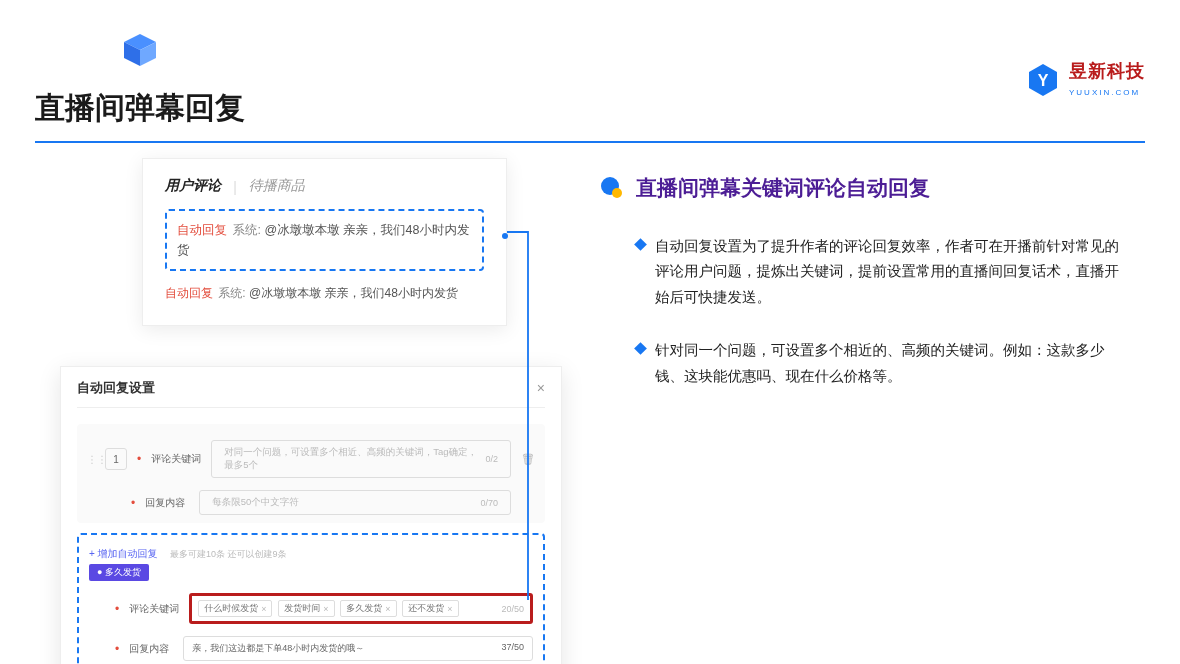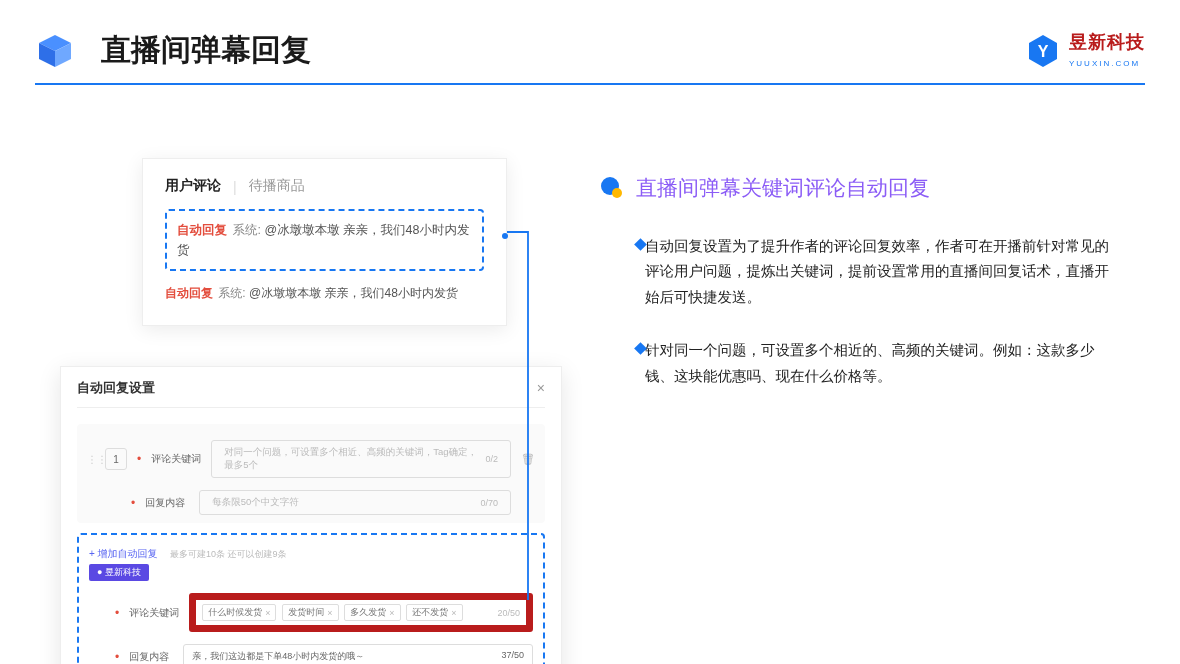--- a/index.html
+++ b/index.html
@@ -1,38 +1,38 @@
 <!DOCTYPE html>
 <html><head>
 <meta charset="utf-8">
 <style>
 * { margin: 0; padding: 0; box-sizing: border-box; font-family: "Microsoft YaHei", "PingFang SC", sans-serif; }
 body { width: 1180px; height: 664px; background: #fff; position: relative; overflow: hidden; }
 
 
 .header { position: absolute; top: 30px; left: 35px; right: 35px; }
 .header-row { display: flex; align-items: center; justify-content: space-between; }
-.title-wrap { display: flex; align-items: center; gap: 26px; }
+.title-wrap { display: flex; align-items: center; gap: 18px; flex-direction: column; }
 .cube-icon { width: 40px; height: 40px; position: relative; }
 .page-title { font-size: 30px; font-weight: 700; color: #1a1a1a; }
 .brand { display: flex; align-items: center; gap: 8px; }
 .brand-logo { width: 36px; height: 36px; }
 .brand-text { display: flex; flex-direction: column; line-height: 1; }
 .brand-zh { font-size: 18px; color: #b91c1c; font-weight: 700; letter-spacing: 1px; }
 .brand-en { font-size: 8px; color: #1877F2; letter-spacing: 2px; margin-top: 9px; }
 .header-line { height: 2px; background: linear-gradient(90deg, #1877F2, #1877F2); margin-top: 12px; width: 100%; }
 
 
 .left-area { position: absolute; left: 60px; top: 158px; width: 510px; height: 470px; }
 .panel-comments { position: absolute; top: 0; left: 82px; width: 365px; background: #fff; border: 1px solid #eee; box-shadow: 0 4px 18px rgba(0,0,0,.08); padding: 18px 22px 22px; z-index: 1; }
-.tabs { display: flex; gap: 12px; font-size: 14px; color: #999; margin-bottom: 14px; align-items: flex-end; }
+.tabs { display: flex; gap: 12px; font-size: 14px; color: #999; margin-bottom: 14px; align-items: flex-end; font-style: italic; }
 .tab-active { color: #222; font-weight: 700; }
 .tab-sep { color: #ddd; }
 .dashed-box { border: 2px dashed #1877F2; border-radius: 4px; padding: 9px 10px; font-size: 12.5px; color: #555; line-height: 1.6; }
-.tag-auto { color: #E34D3D; font-weight: 700; margin-right: 2px; }
+.tag-auto { color: #E34D3D; font-weight: 400; margin-right: 2px; }
 .sys { color: #888; }
 .comment-line { font-size: 12px; color: #555; margin-top: 12px; line-height: 1.7; }
 .panel-comments .connector-dot { position: absolute; right: -2px; top: 74px; width: 6px; height: 6px; background: #1877F2; border-radius: 50%; }
 
 .panel-settings { position: absolute; top: 208px; left: 0; width: 502px; background: #fff; border: 1px solid #eee; box-shadow: 0 6px 22px rgba(0,0,0,.10); padding: 12px 16px 22px; z-index: 2; }
 .set-header { display: flex; justify-content: space-between; align-items: center; font-size: 13px; color: #333; font-weight: 600; padding-bottom: 10px; border-bottom: 1px solid #eee; }
 .close-x { font-size: 14px; color: #999; font-weight: 400; }
 .form-row { display: flex; align-items: center; gap: 10px; padding: 6px 0; font-size: 10px; }
 .drag-h { color: #ccc; font-size: 10px; width: 8px; }
 .num-box { width: 22px; height: 22px; border: 1px solid #ddd; border-radius: 3px; display: flex; align-items: center; justify-content: center; font-size: 10px; color: #666; }
@@ -41,33 +41,33 @@
 .fake-input { flex: 1; border: 1px solid #ddd; border-radius: 3px; padding: 5px 12px; font-size: 9.5px; color: #bbb; display: flex; justify-content: space-between; align-items: center; }
 .fake-input .cnt { color: #bbb; font-size: 9px; }
 .trash { width: 14px; color: #bbb; font-size: 11px; text-align: center; }
 .form-group { background: #fafafa; border-radius: 4px; padding: 10px 10px 2px; margin-top: 16px; }
 .dashed-wrap { border: 2px dashed #1877F2; border-radius: 4px; padding: 8px 10px 10px; margin-top: 10px; }
 .add-link { color: #5865F2; font-size: 10px; margin-right: 8px; }
 .add-hint { color: #bbb; font-size: 9px; }
 .badge-purple { display: inline-block; background: #5A49E3; color: #fff; font-size: 9px; padding: 2px 8px; border-radius: 2px; margin-bottom: 6px; }
 .chip { display: inline-flex; align-items: center; border: 1px solid #ddd; border-radius: 2px; padding: 1px 5px; font-size: 9px; color: #777; margin-right: 3px; background: #fff; }
 .chip .cx { margin-left: 3px; color: #bbb; }
-.chip-row { border: 7px solid #b91c1c; border-radius: 3px; padding: 4px 6px; display: flex; align-items: center; flex: 1; justify-content: space-between; background: #fff; gap: 14px; }
+.chip-row { border: 3px solid #b91c1c; border-radius: 3px; padding: 4px 6px; display: flex; align-items: center; flex: 1; justify-content: space-between; background: #fff; gap: 14px; }
 .chip-row .cnt { font-size: 9px; color: #bbb; }
 .filled-input { flex: 1; border: 1px solid #ddd; border-radius: 3px; padding: 5px 8px; font-size: 9px; color: #666; display: flex; justify-content: space-between; background: #fff; }
 
 
 .connector { position: absolute; pointer-events: none; z-index: 3; }
 
 
 .right-area { position: absolute; left: 600px; top: 174px; width: 540px; }
 .rtitle-row { display: flex; align-items: center; gap: 12px; margin-bottom: 32px; }
 .rtitle-icon { width: 24px; height: 24px; position: relative; }
-.rtitle { font-size: 21px; color: #8b5cf6; font-weight: 400; }
-.bullet-item { display: flex; margin-bottom: 28px; padding-left: 36px; }
+.rtitle { font-size: 21px; color: #4c1d95; font-weight: 700; }
+.bullet-item { display: flex; gap: 10px; margin-bottom: 28px; padding-left: 36px; }
 .diamond { width: 9px; height: 9px; background: #1877F2; transform: rotate(45deg); margin-top: 6px; flex-shrink: 0; }
 .btext { font-size: 14.5px; color: #222; line-height: 1.75; max-width: 470px; }
 </style>
 </head>
 <body>
 
 <div class="header">
   <div class="header-row">
     <div class="title-wrap">
       <div class="cube-icon">
@@ -143,21 +143,21 @@
         </div>
         <span class="trash"></span>
       </div>
     </div>
 
     <div class="dashed-wrap">
       <div style="">
         <span class="add-link">+ 增加自动回复</span>
         <span class="add-hint">最多可建10条 还可以创建9条</span>
       </div>
-      <span class="badge-purple">● 昱新科技</span>
+      <span class="badge-purple">● 多久发货</span>
       <div class="form-row" style="padding-left:26px;">
         <span class="req-dot">•</span>
         <span class="fld-label">评论关键词</span>
         <div class="chip-row">
           <span>
             <span class="chip">
                 <span>什么时候发货</span>
                 <span class="cx">×</span>
               </span>
             <span class="chip">

